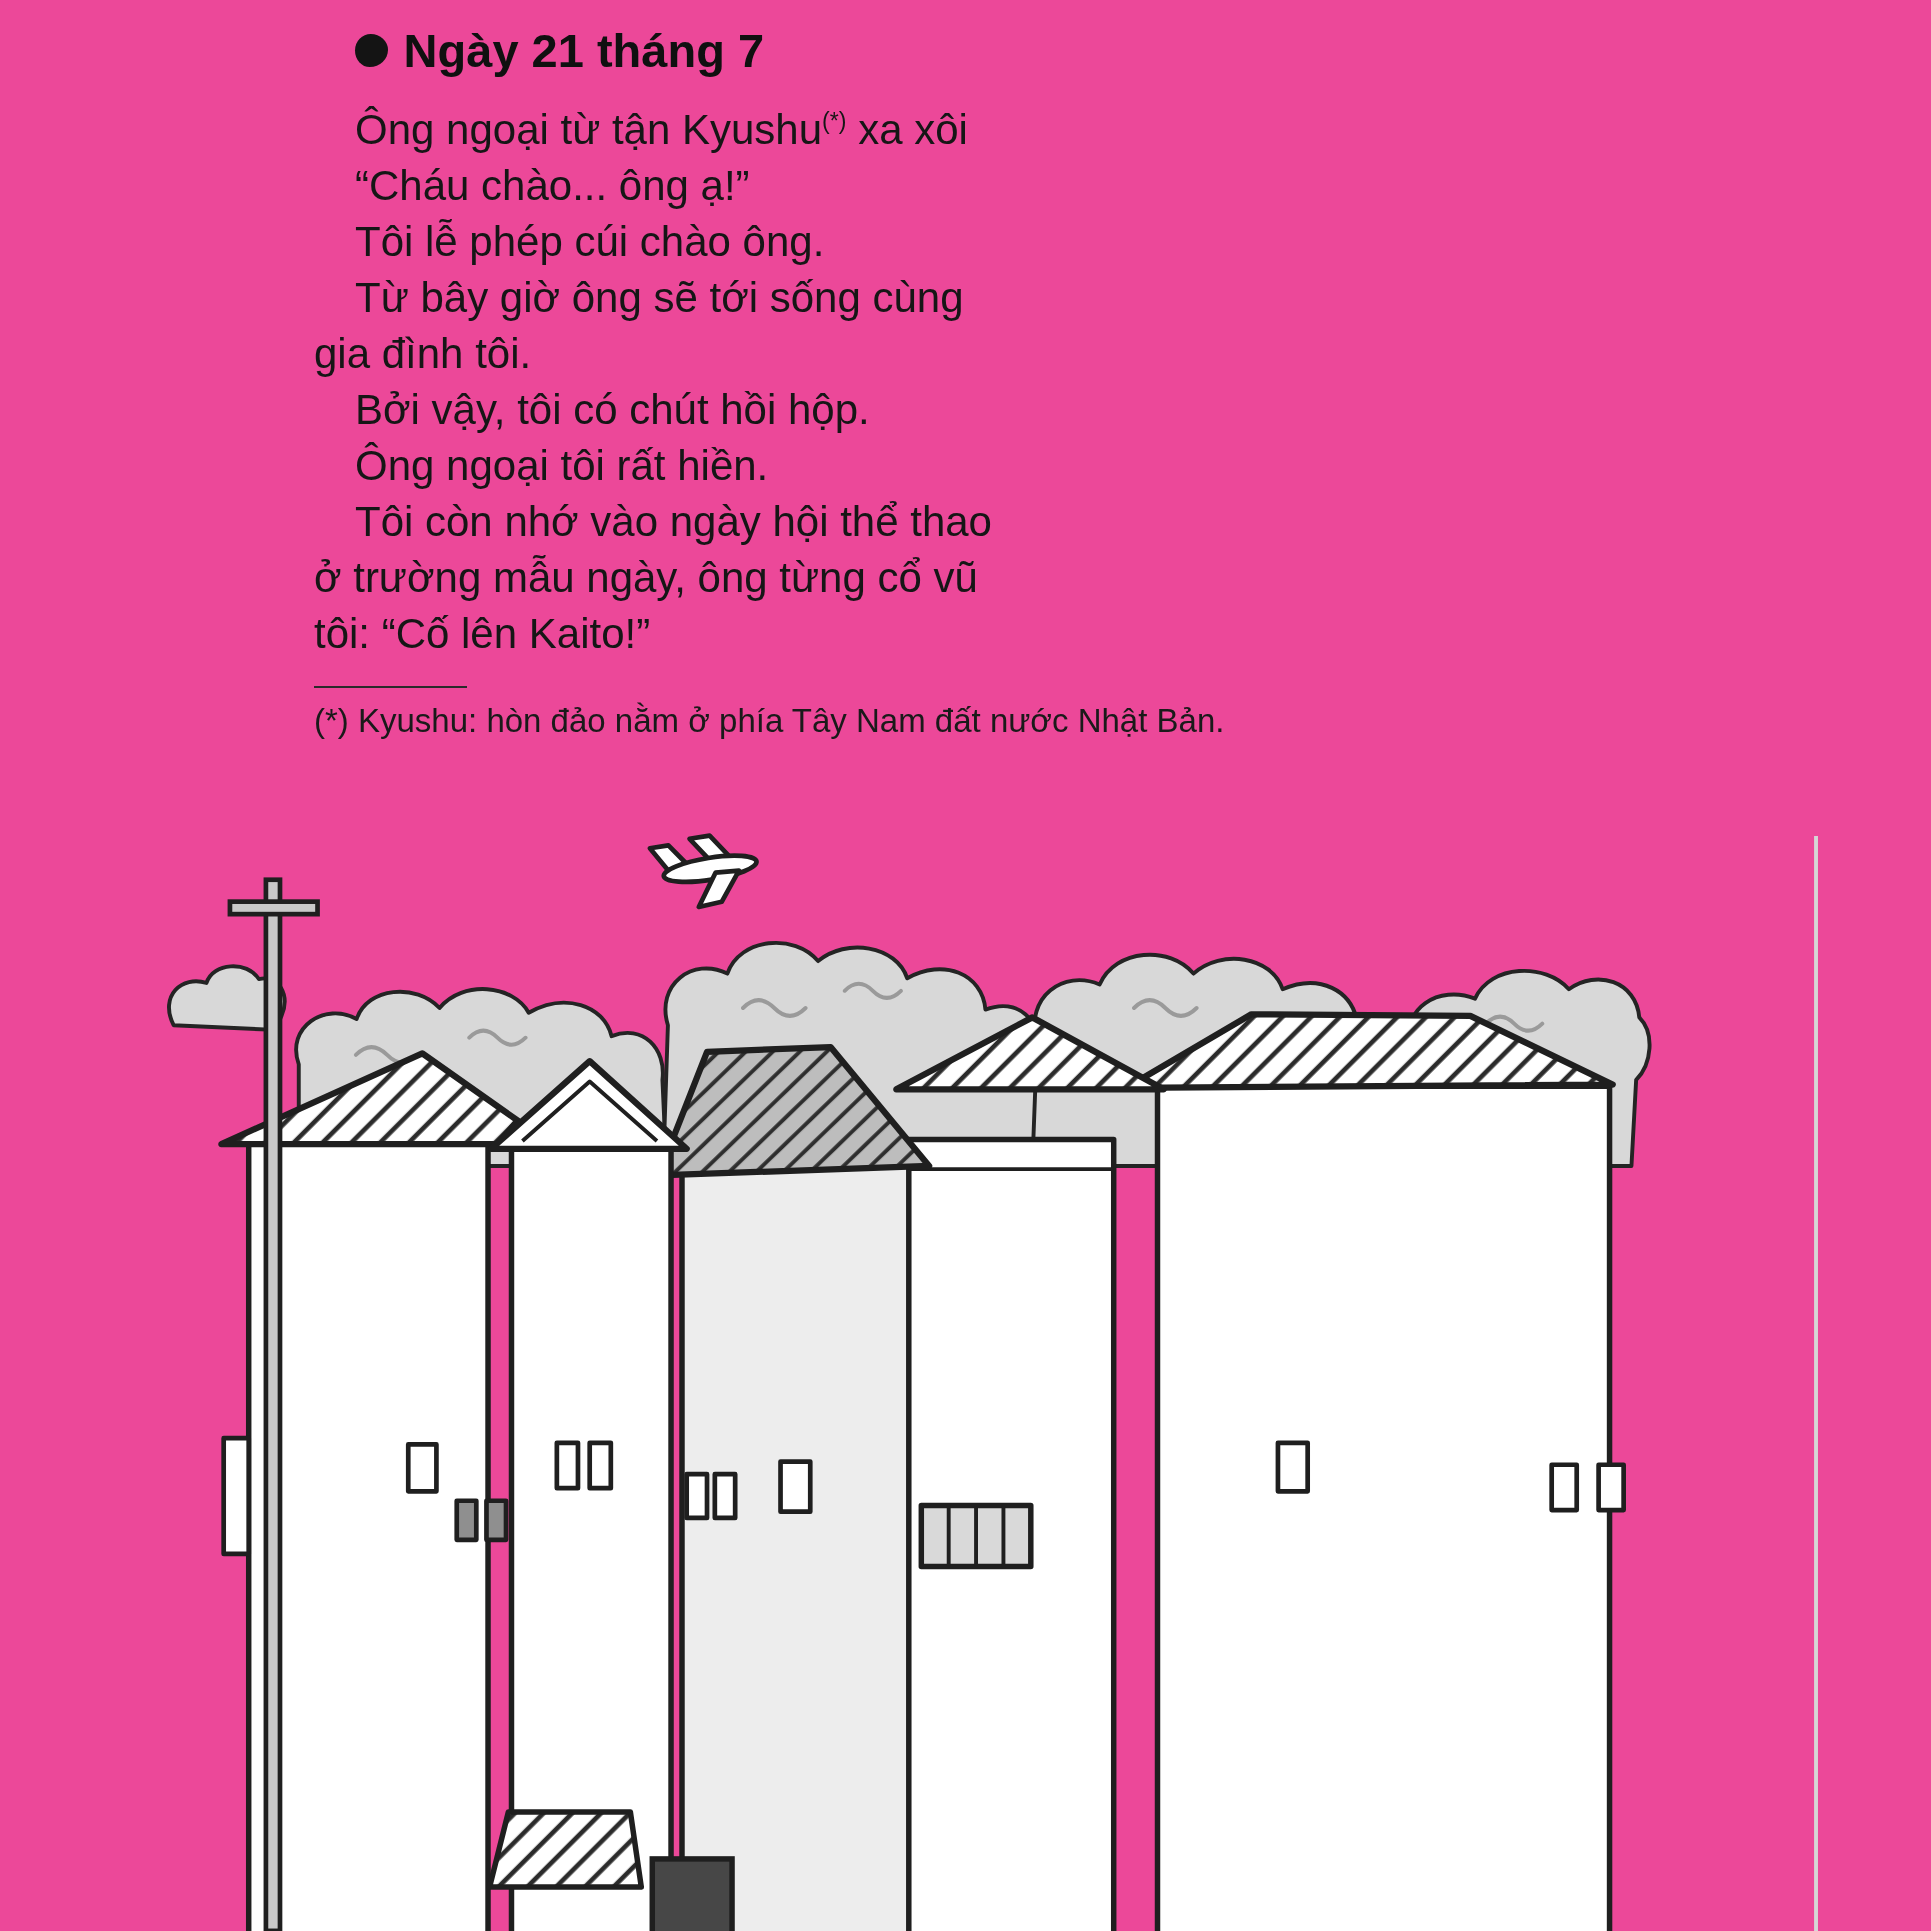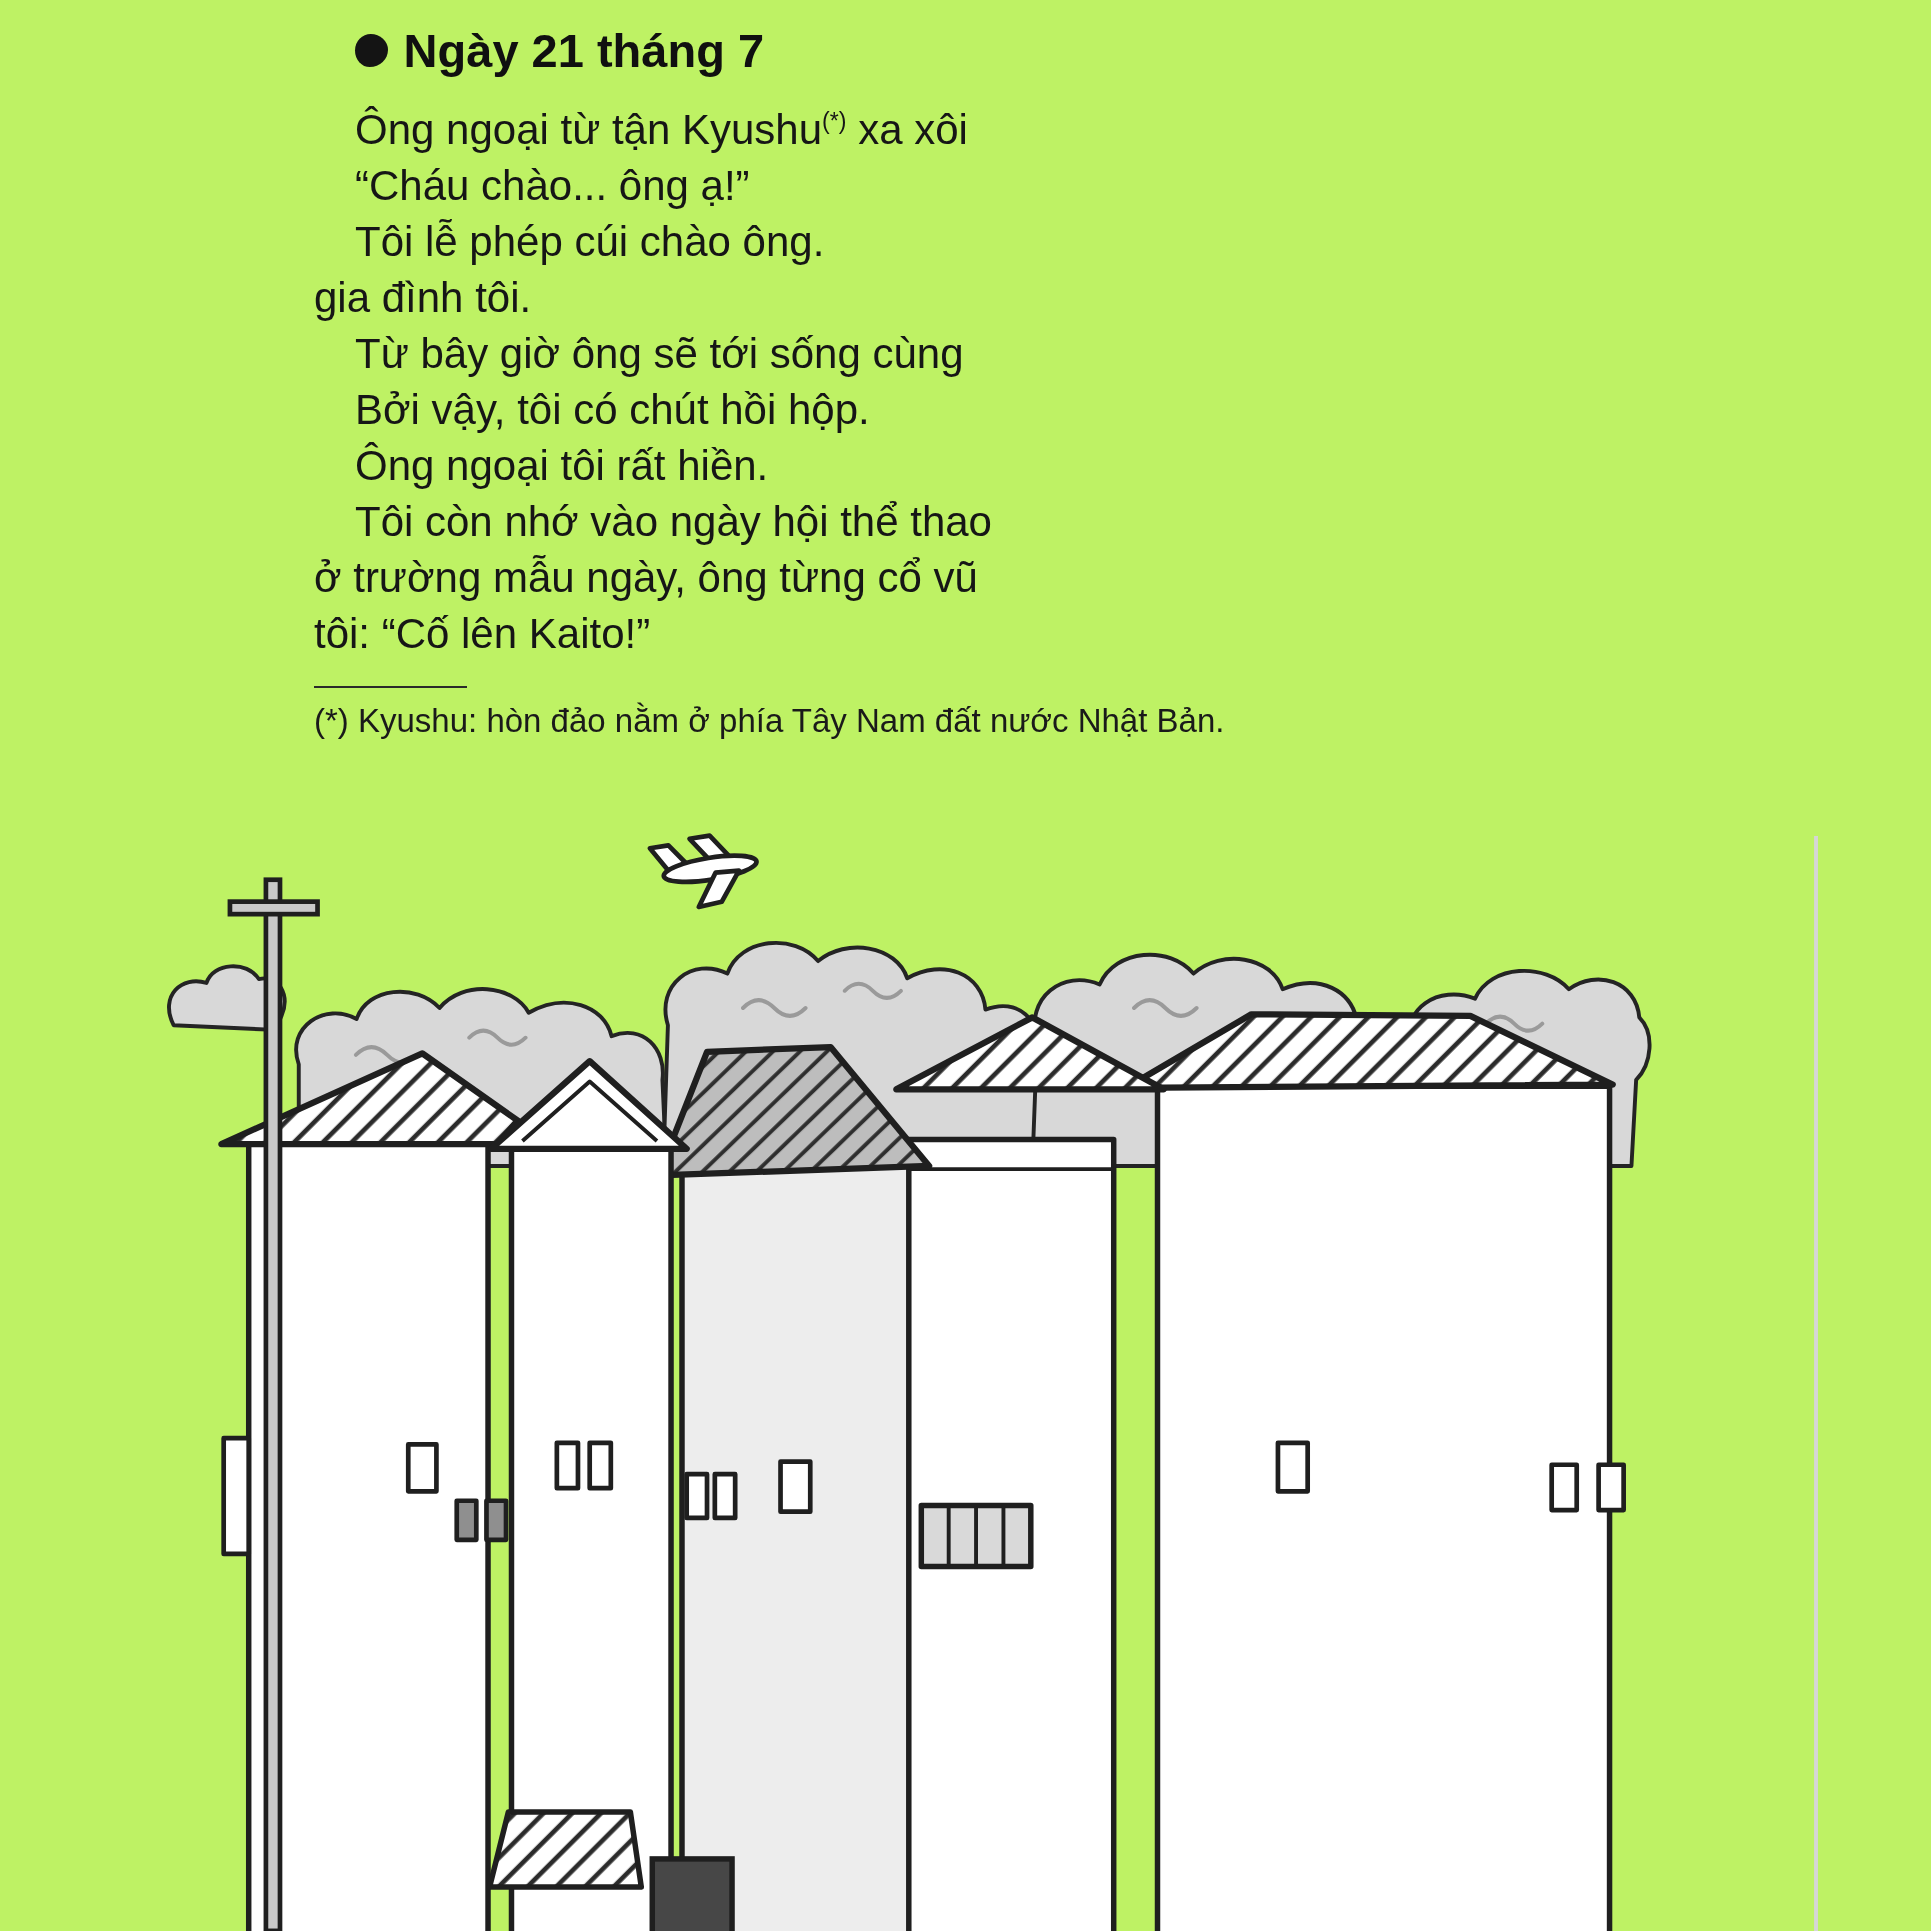--- a/index.html
+++ b/index.html
@@ -1,21 +1,21 @@
 <!DOCTYPE html>
 <html style="font-size:12.5px"><head>
 <meta charset="utf-8">
 <style>
   * { box-sizing: border-box; }
   html, body { margin: 0; padding: 0; background: #ffffff; }
   .page {
     position: relative;
     width: 1931px;
     height: 1931px;
-    background: #bef264;
+    background: #ec4899;
     overflow: hidden;
     font-family: "Liberation Sans", sans-serif;
     color: #141414;
   }
   .text-block {
     position: absolute;
     left: 314px;
     top: 20.3px;
     width: 986px;
   }
@@ -72,22 +72,22 @@
 
   <div class="text-block">
     <div class="heading">
       <span class="bullet"></span>
       <span>Ngày 21 tháng 7</span>
     </div>
     <div class="story">
         <div class="story-line indent"><span>Ông ngoại từ tận Kyushu</span><sup>(*)</sup><span> xa xôi</span></div>
         <div class="story-line indent"><span>“Cháu chào... ông ạ!”</span></div>
         <div class="story-line indent"><span>Tôi lễ phép cúi chào ông.</span></div>
+        <div class="story-line indent"><span>Từ bây giờ ông sẽ tới sống cùng</span></div>
         <div class="story-line"><span>gia đình tôi.</span></div>
-        <div class="story-line indent"><span>Từ bây giờ ông sẽ tới sống cùng</span></div>
         <div class="story-line indent"><span>Bởi vậy, tôi có chút hồi hộp.</span></div>
         <div class="story-line indent"><span>Ông ngoại tôi rất hiền.</span></div>
         <div class="story-line indent"><span>Tôi còn nhớ vào ngày hội thể thao</span></div>
         <div class="story-line"><span>ở trường mẫu ngày, ông từng cổ vũ</span></div>
         <div class="story-line"><span>tôi: “Cố lên Kaito!”</span></div>
       </div>
     <div class="footnote-rule"></div>
     <div class="footnote">(*) Kyushu: hòn đảo nằm ở phía Tây Nam đất nước Nhật Bản.</div>
   </div>
 

